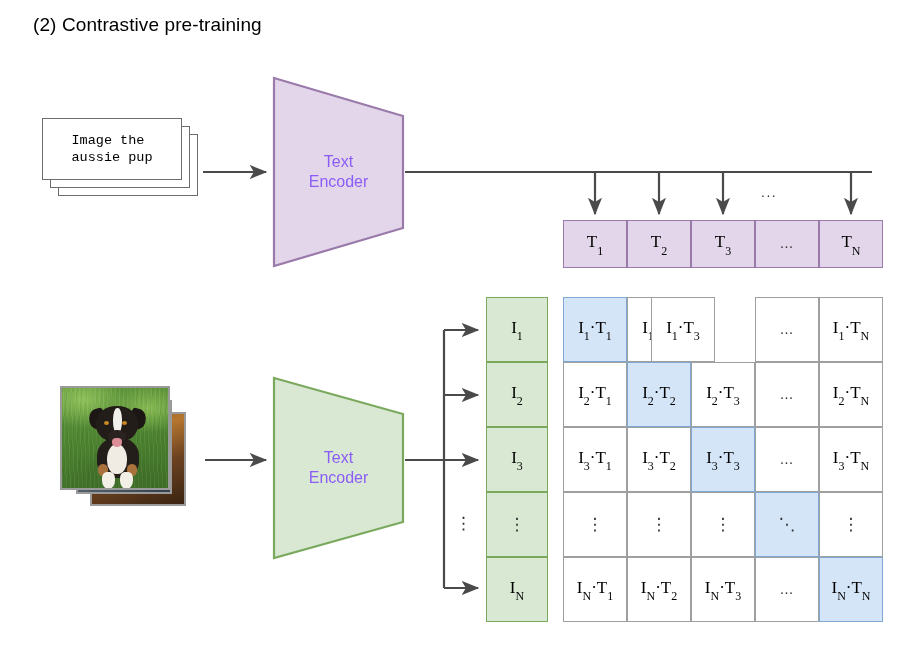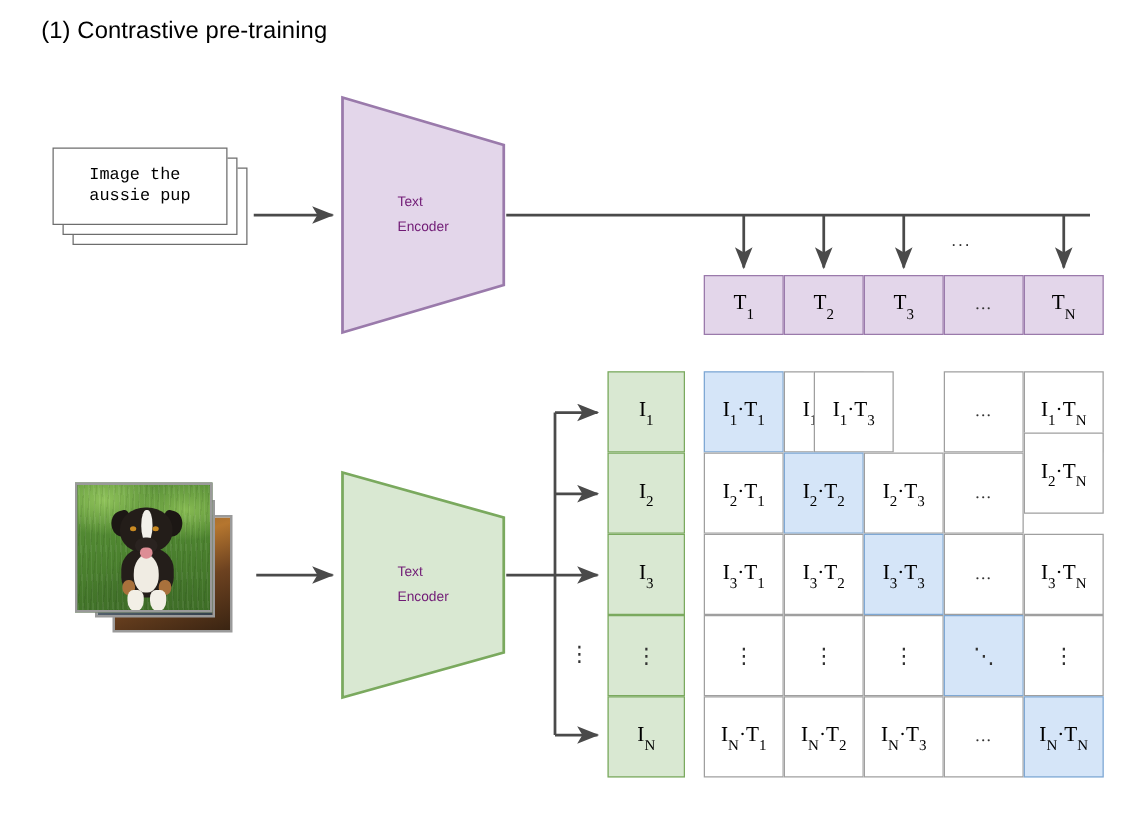--- a/index.html
+++ b/index.html
@@ -155,24 +155,24 @@
   .encoder {
     position: absolute;
     display: flex; align-items: center; justify-content: center;
   }
   .encoder .trap {
     position:absolute; inset:0;
   }
   .encoder .label {
     position: relative;
     z-index: 2;
-    text-align: left;
-    font-size: 11px;
+    text-align: center;
+    font-size: 16px;
     line-height: 20px;
-    color: #701a75;
+    color: #8b5cf6;
     white-space: pre-line;
     font-family: "Liberation Sans", sans-serif;
   }
   #text-encoder  { left: 272px; top: 76px;  width: 133px; height: 192px; }
   #image-encoder { left: 272px; top: 376px; width: 133px; height: 184px; }
 
   
   .cell {
     position: absolute;
     box-sizing: border-box;
@@ -217,21 +217,21 @@
     font-size: 14px;
     color: #333;
     letter-spacing: 1.5px;
   }
 </style>
 </head>
 <body>
 
 <div id="stage">
 
-  <div class="title">(1) Contrastive pre-training</div>
+  <div class="title">(2) Contrastive pre-training</div>
 
   <div class="textcard-stack">
     <div class="textcard back3"></div>
     <div class="textcard back2"></div>
     <div class="textcard front">
       <div class="textcard-text">Image the
 aussie pup</div>
     </div>
   </div>
 
@@ -361,21 +361,21 @@
       </div>
       <div class="cell m-cell hl" style="left: 627px; top: 362px; width: 64px; height: 65px;">
         <span>I<span class="sub">2</span>·T<span class="sub">2</span></span>
       </div>
       <div class="cell m-cell" style="left: 691px; top: 362px; width: 64px; height: 65px;">
         <span>I<span class="sub">2</span>·T<span class="sub">3</span></span>
       </div>
       <div class="cell m-cell" style="left: 755px; top: 362px; width: 64px; height: 65px;">
         <span class="dots">...</span>
       </div>
-      <div class="cell m-cell" style="left: 819px; top: 346px; width: 64px; height: 65px;">
+      <div class="cell m-cell" style="left: 819px; top: 362px; width: 64px; height: 65px;">
         <span>I<span class="sub">2</span>·T<span class="sub">N</span></span>
       </div>
       <div class="cell m-cell" style="left: 563px; top: 427px; width: 64px; height: 65px;">
         <span>I<span class="sub">3</span>·T<span class="sub">1</span></span>
       </div>
       <div class="cell m-cell" style="left: 627px; top: 427px; width: 64px; height: 65px;">
         <span>I<span class="sub">3</span>·T<span class="sub">2</span></span>
       </div>
       <div class="cell m-cell hl" style="left: 691px; top: 427px; width: 64px; height: 65px;">
         <span>I<span class="sub">3</span>·T<span class="sub">3</span></span>

